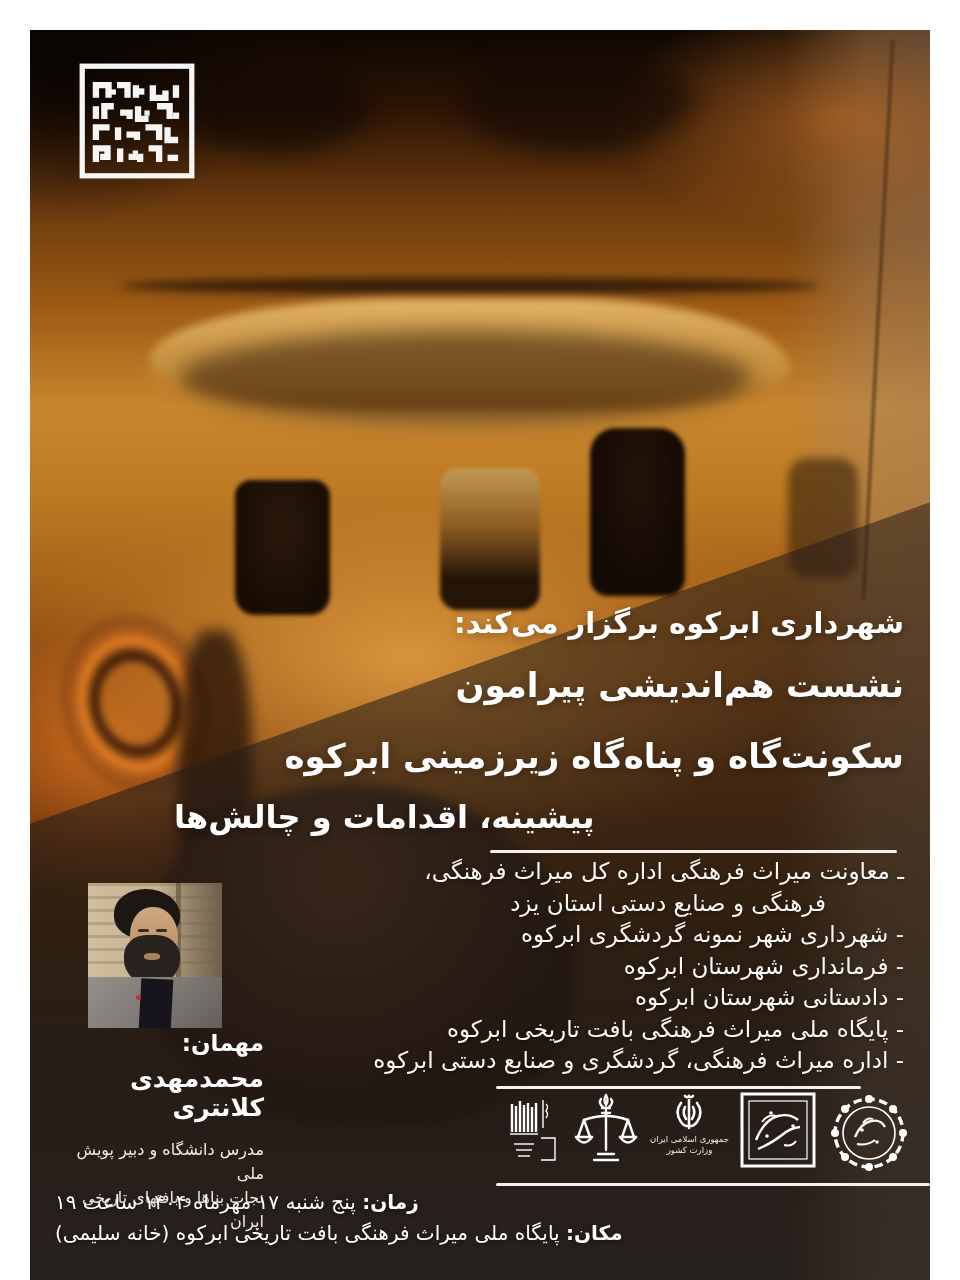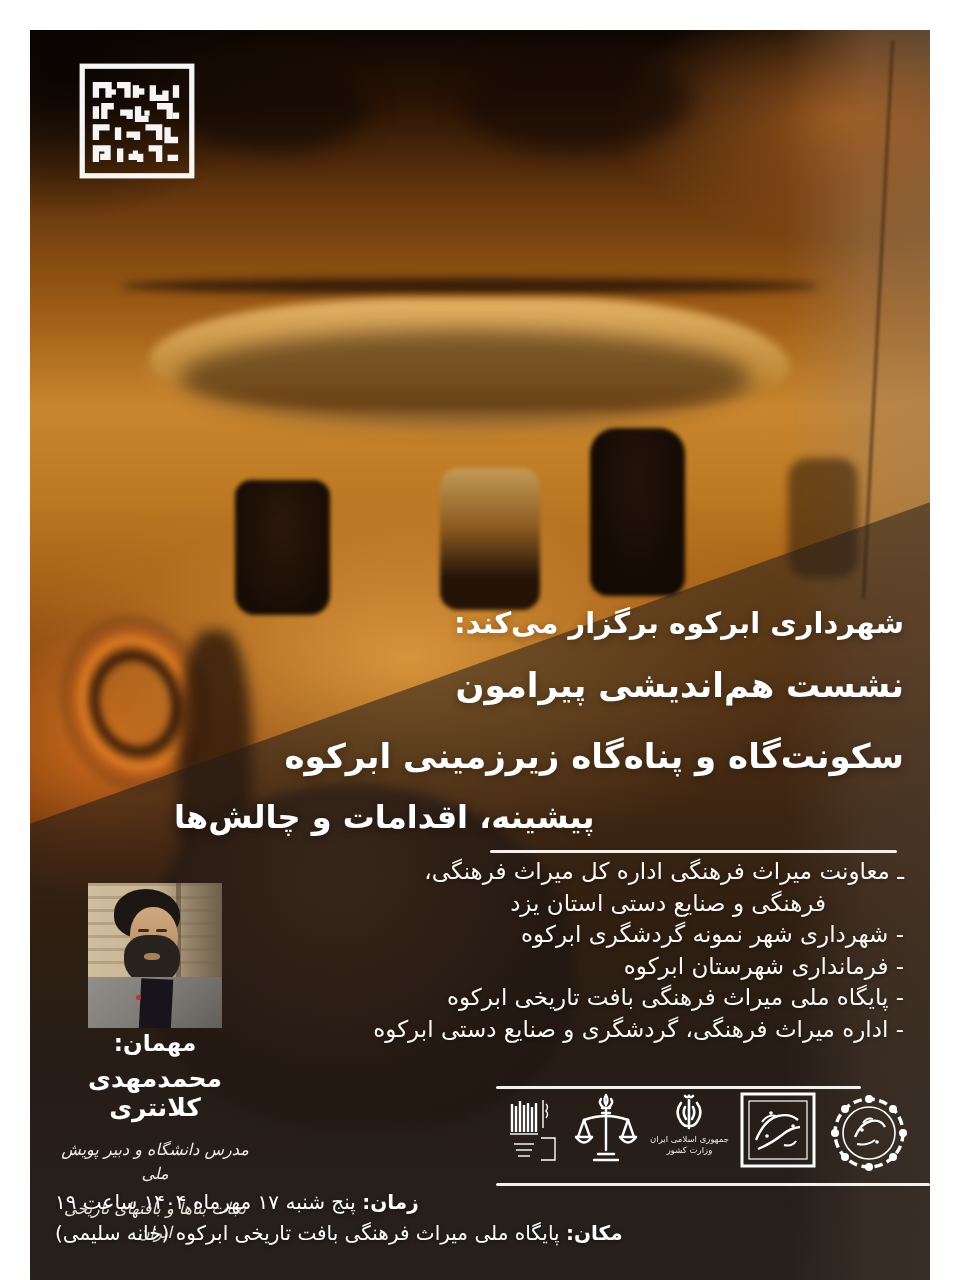--- a/index.html
+++ b/index.html
@@ -74,24 +74,24 @@
   .portrait .hair{position:absolute;left:26px;top:6px;width:66px;height:50px;background:#1d1713;border-radius:48% 52% 42% 44%;}
   .portrait .face{position:absolute;left:42px;top:24px;width:48px;height:60px;border-radius:46% 50% 48% 48%;
             background:linear-gradient(180deg,#cda57e 10%,#ba8f66 80%);}
   .portrait .brow{position:absolute;width:11px;height:3px;background:#3a2c1f;border-radius:2px;}
   .portrait .beard{position:absolute;left:36px;top:52px;width:56px;height:50px;background:#29231f;border-radius:42% 44% 52% 52%;}
   .portrait .mouthgap{position:absolute;left:56px;top:70px;width:16px;height:7px;background:#a9805c;border-radius:40%;}
   .portrait .suit{position:absolute;left:-4px;top:94px;width:142px;height:56px;
             background:linear-gradient(135deg,#94918c 0%,#7b7874 55%,#5f5c58 100%);}
   .portrait .shirt{position:absolute;left:52px;top:96px;width:32px;height:52px;background:#17141c;transform:rotate(3deg);}
   .portrait .pin{position:absolute;left:48px;top:112px;width:5px;height:5px;border-radius:50%;background:#c23030;}
-  .guest-text{position:absolute;left:16px;top:1000px;width:218px;text-align:center;color:#fff;z-index:6;direction:rtl;}
+  .guest-text{position:absolute;left:16px;top:1000px;width:218px;text-align:right;color:#fff;z-index:6;direction:rtl;}
   .guest-label{font-size:23px;font-weight:bold;margin:0 0 8px;}
   .guest-name{font-size:25px;font-weight:bold;margin:0 0 16px;letter-spacing:1px;}
-  .guest-desc{font-size:16px;line-height:24px;color:#f1ece4;margin:11px;font-style:italic;}
+  .guest-desc{font-size:16px;line-height:24px;color:#f1ece4;margin:0;}
   
   .footer-line{position:absolute;left:25px;direction:rtl;color:#fff;z-index:6;font-size:20px;white-space:nowrap;
                text-shadow:0 1px 4px rgba(0,0,0,.45);text-align:center;}
   .fl1{top:1160px;}
   .fl2{top:1191px;}
   .footer-line b{font-weight:bold;}
   
   .kufic{position:absolute;left:48px;top:32px;width:118px;height:118px;z-index:6;opacity:.96;}
 </style>
 </head>
@@ -155,20 +155,21 @@
     <p class="title-line">سکونت‌گاه و پناه‌گاه زیرزمینی ابرکوه</p>
     <p class="subtitle">پیشینه، اقدامات و چالش‌ها</p>
   </div>
 
   <div class="divider div1"></div>
   <div class="participants rtl">
     <div>ـ معاونت میراث فرهنگی اداره کل میراث فرهنگی،</div>
     <div class="cont">فرهنگی و صنایع دستی استان یزد</div>
     <div>- شهرداری شهر نمونه گردشگری ابرکوه</div>
     <div>- فرمانداری شهرستان ابرکوه</div>
+    <div>- دادستانی شهرستان ابرکوه</div>
     <div>- پایگاه ملی میراث فرهنگی بافت تاریخی ابرکوه</div>
     <div>- اداره میراث فرهنگی، گردشگری و صنایع دستی ابرکوه</div>
   </div>
   <div class="divider div2"></div>
 
   <div class="logos">
 
     <div class="logo-box">
       <svg width="56" height="74" viewBox="0 0 56 74" aria-hidden="true">
         <g stroke="#ffffff" stroke-width="2.4" fill="none">

